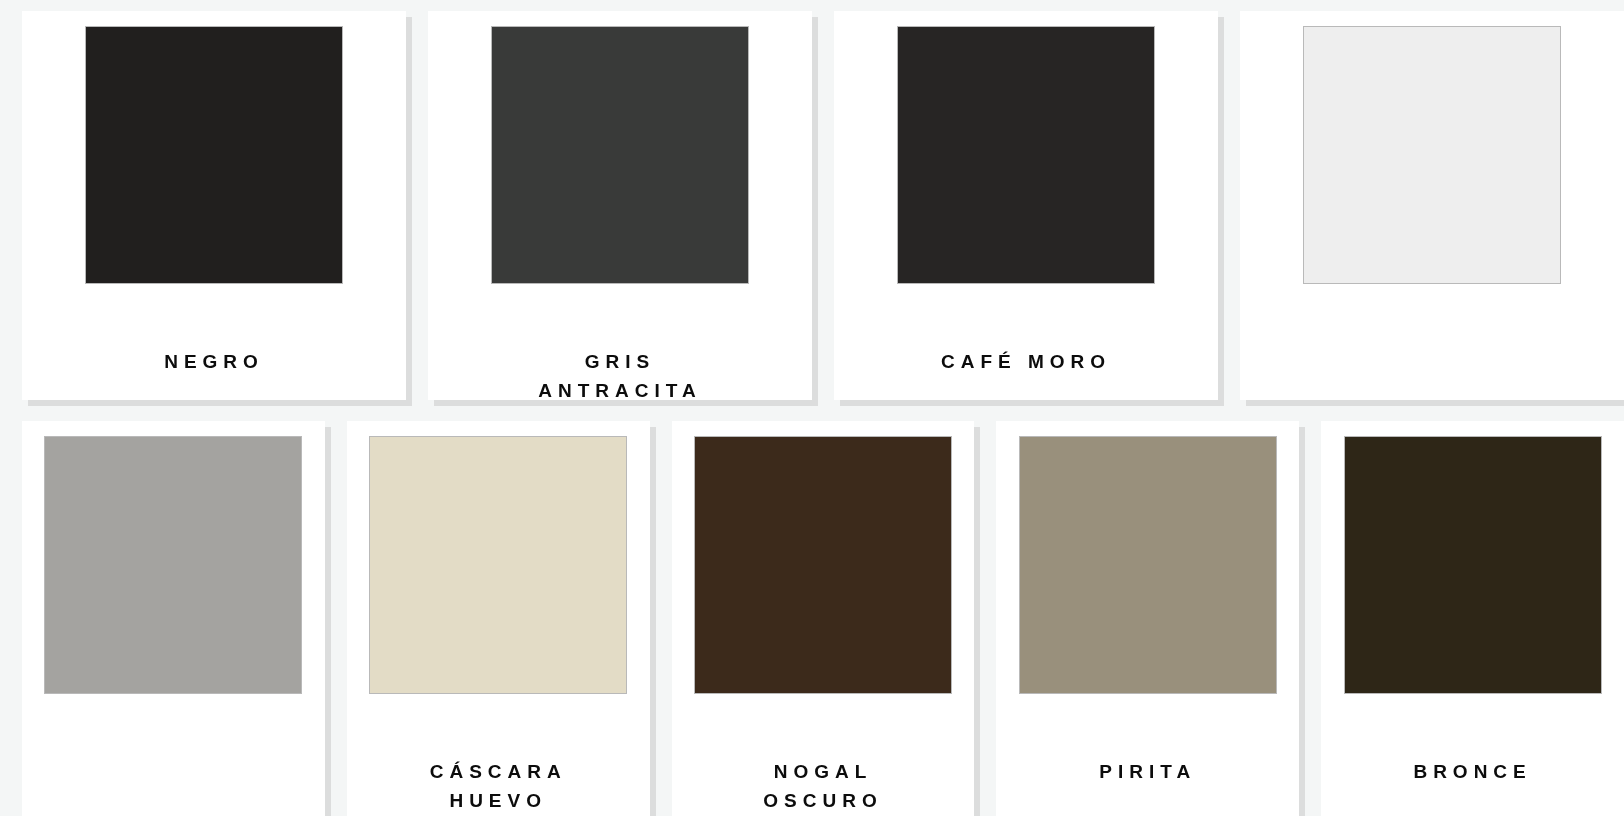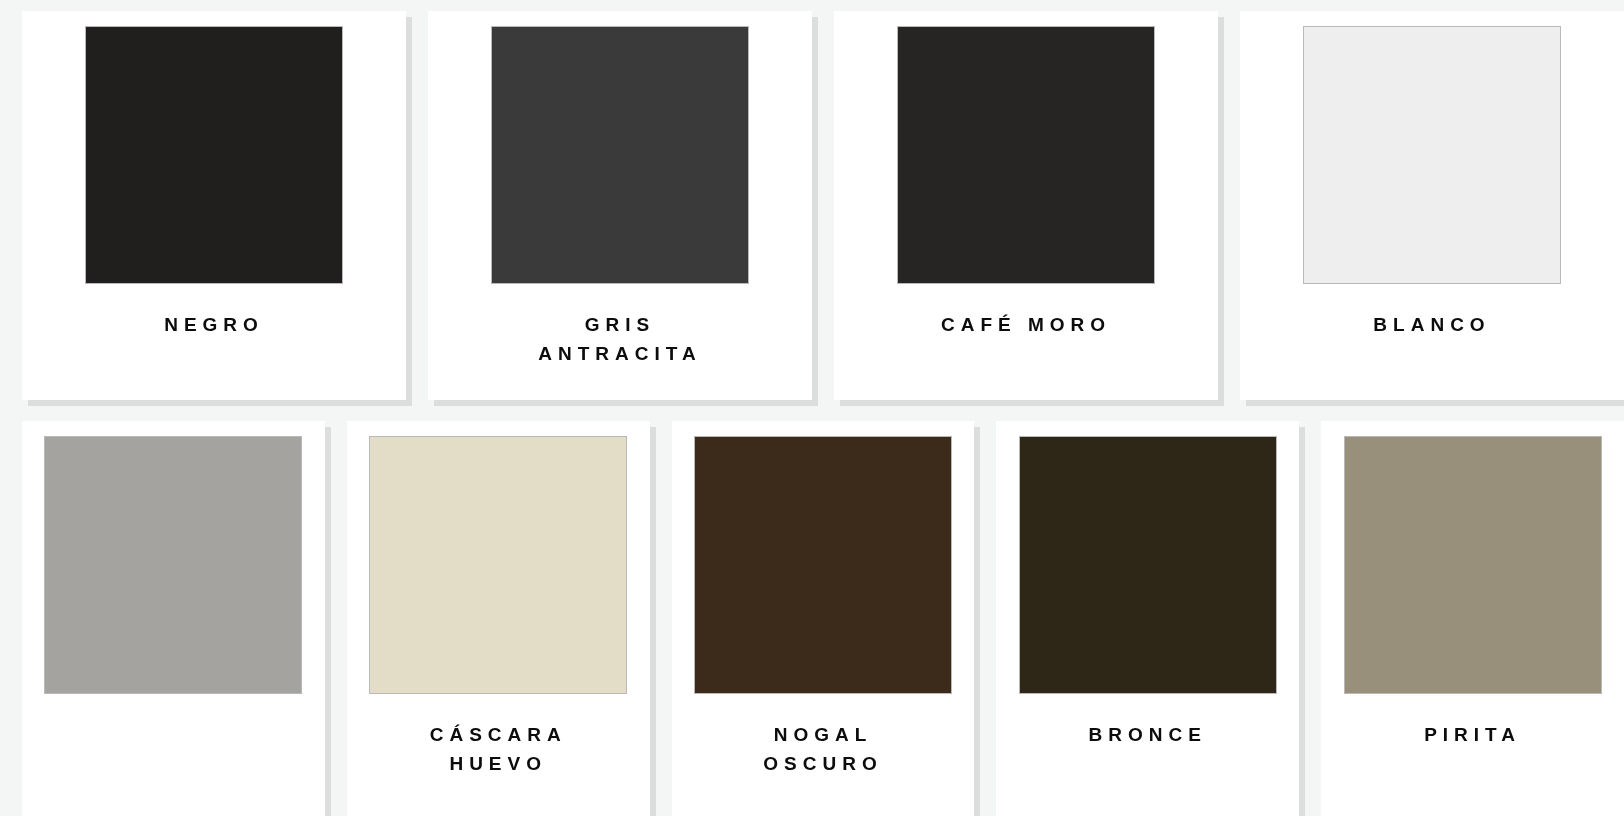--- a/index.html
+++ b/index.html
@@ -55,20 +55,21 @@
     top: 11px;
     right: 0px;
     bottom: 0px;
     background: #ffffff;
     z-index: 1;
     display: flex;
     flex-direction: column;
     align-items: center;
     box-sizing: border-box;
     padding: 15px 15px 0 15px;
+    gap: 37px;
   }
 
   .swatch-color {
     width: 258px;
     height: 258px;
     border: 1px solid #b9b9b9;
     box-sizing: border-box;
     flex: 0 0 auto;
   }
 
@@ -119,21 +120,20 @@
       <div class="swatch-card">
         <div class="swatch-color" style="background-color: rgb(39, 37, 36);"></div>
         <div class="swatch-label">CAFÉ MORO</div>
       </div>
     </div>
 
     <div class="swatch-cell">
       <div class="card-shadow"></div>
       <div class="swatch-card">
         <div class="swatch-color" style="background-color: rgb(238, 238, 238);"></div>
-        <div class="swatch-label">BLANCO</div>
       </div>
     </div>
 
   </div>
 
   <div class="swatch-row row-2">
 
     <div class="swatch-cell">
       <div class="card-shadow"></div>
       <div class="swatch-card">
@@ -155,28 +155,28 @@
       <div class="swatch-card">
         <div class="swatch-color" style="background-color: rgb(60, 42, 27);"></div>
         <div class="swatch-label">NOGAL
 OSCURO</div>
       </div>
     </div>
 
     <div class="swatch-cell">
       <div class="card-shadow"></div>
       <div class="swatch-card">
-        <div class="swatch-color" style="background-color: rgb(46, 38, 23);"></div>
-        <div class="swatch-label">BRONCE</div>
+        <div class="swatch-color" style="background-color: rgb(153, 144, 124);"></div>
+        <div class="swatch-label">PIRITA</div>
       </div>
     </div>
 
     <div class="swatch-cell">
       <div class="card-shadow"></div>
       <div class="swatch-card">
-        <div class="swatch-color" style="background-color: rgb(153, 144, 124);"></div>
-        <div class="swatch-label">PIRITA</div>
+        <div class="swatch-color" style="background-color: rgb(46, 38, 23);"></div>
+        <div class="swatch-label">BRONCE</div>
       </div>
     </div>
 
   </div>
 
 </div>
 
 </body></html>

